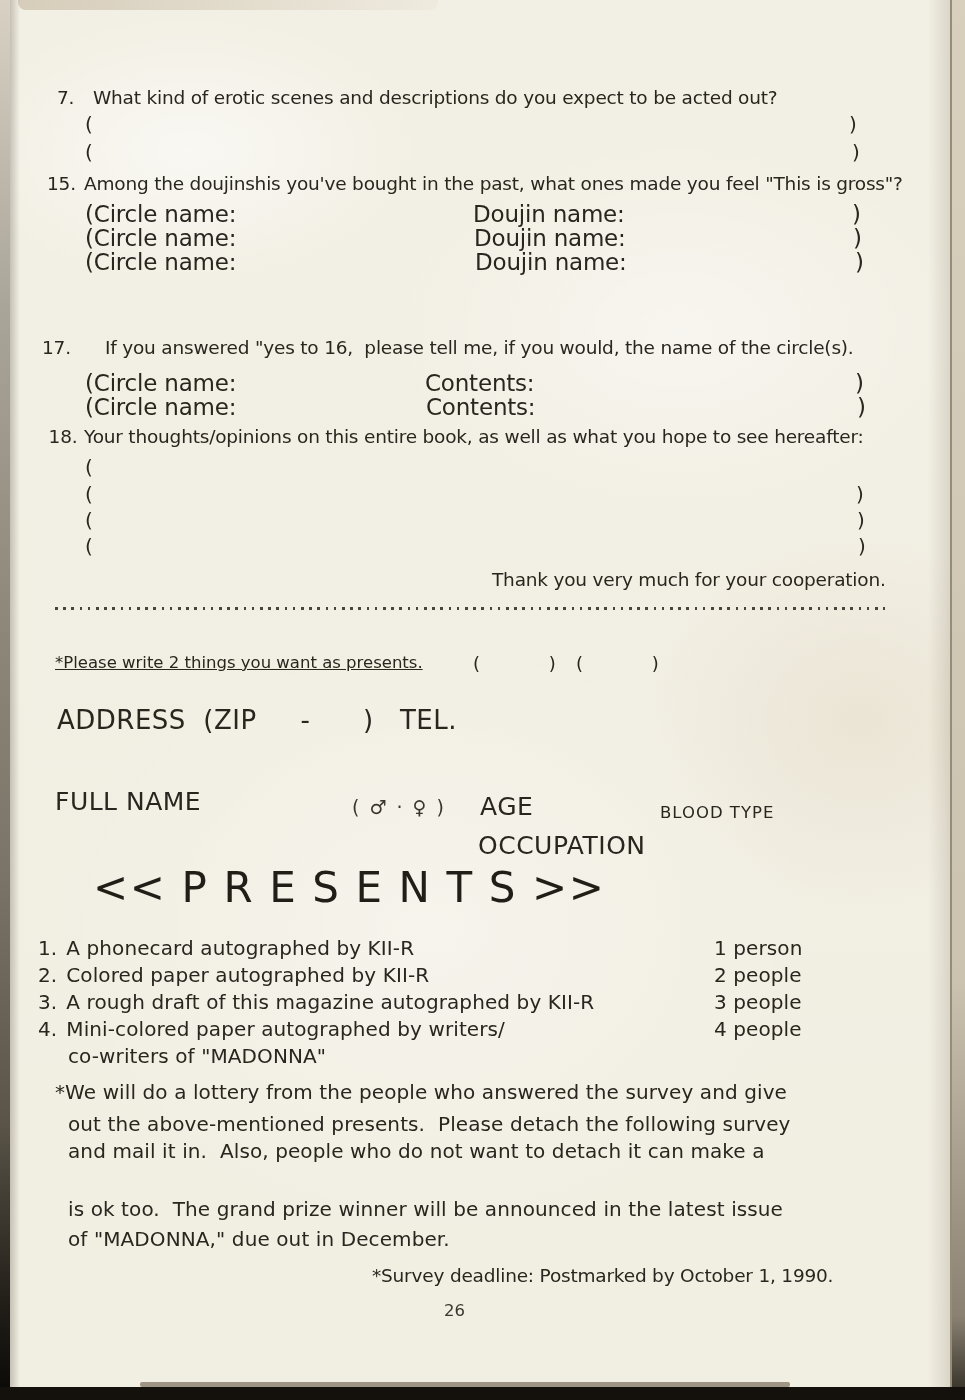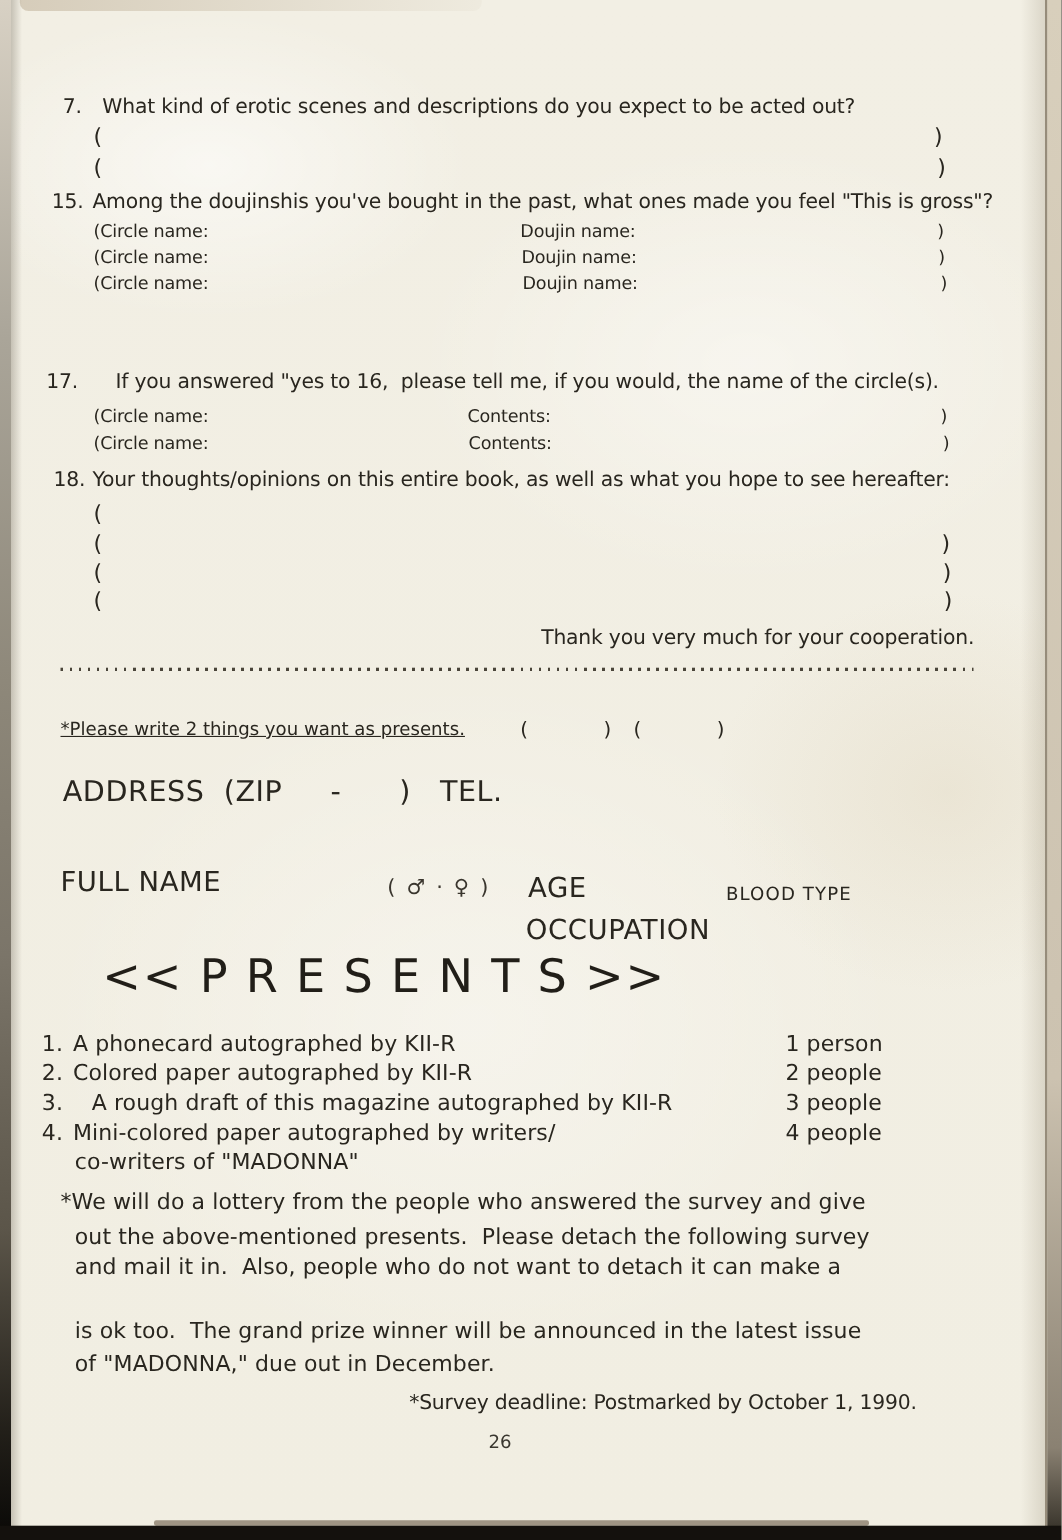--- a/index.html
+++ b/index.html
@@ -10,21 +10,21 @@
     background:
       radial-gradient(ellipse 340px 200px at 190px 150px, rgba(255,255,255,.55), transparent 70%),
       radial-gradient(ellipse 420px 280px at 680px 330px, rgba(255,255,255,.40), transparent 72%),
       radial-gradient(ellipse 520px 420px at 430px 930px, rgba(255,255,255,.32), transparent 75%),
       radial-gradient(ellipse 300px 260px at 860px 720px, rgba(214,200,170,.25), transparent 70%),
       linear-gradient(#f2efe4,#f1eee2);
   }
   .line{position:absolute;white-space:pre;line-height:1.25;}
   .q{font-size:18.5px;letter-spacing:-0.2px;}
   .qnum{display:inline-block;}
-  .row{font-size:16px;letter-spacing:-0.2px;}
+  .row{font-size:23px;letter-spacing:-0.2px;}
   .abs{position:absolute;top:0;}
   .paren{font-size:20px;}
   .big{font-size:26px;letter-spacing:0.5px;font-weight:400;}
   .mid-big{font-size:25px;letter-spacing:0.5px;}
   .small{font-size:16.5px;}
   .body20{font-size:20px;letter-spacing:0.1px;}
   .heading{font-size:42px;letter-spacing:1.6px;color:#211e18;}
   .dotted{
     position:absolute;height:3px;
     background-image:repeating-linear-gradient(to right,#4a453a 0 2.6px,transparent 2.6px 8.2px);
@@ -127,21 +127,21 @@
   <div class="line mid-big" style="left:55px;top:786px;">FULL NAME</div>
   <div class="line" style="left:352px;top:796px;font-size:19px;letter-spacing:2px;color:#3a362e;">( ♂ · ♀ )</div>
   <div class="line mid-big" style="left:480px;top:791px;">AGE</div>
   <div class="line small" style="left:660px;top:803px;letter-spacing:1px;">BLOOD TYPE</div>
   <div class="line mid-big" style="left:478px;top:830px;">OCCUPATION</div>
 
   <div class="line heading" style="left:93px;top:862px;">&lt;&lt; P R E S E N T S &gt;&gt;</div>
 
   <div class="line body20" style="left:38px;top:936px;width:927px;"><span>1.</span><span style="margin-left:9px;">A phonecard autographed by KII-R</span><span class="abs" style="left:676px;">1 person</span></div>
   <div class="line body20" style="left:38px;top:963px;width:927px;"><span>2.</span><span style="margin-left:9px;">Colored paper autographed by KII-R</span><span class="abs" style="left:676px;">2 people</span></div>
-  <div class="line body20" style="left:38px;top:990px;width:927px;"><span>3.</span><span style="margin-left:26px;">A rough draft of this magazine autographed by KII-R</span><span class="abs" style="left:676px;">3 people</span></div>
+  <div class="line body20" style="left:38px;top:990px;width:927px;"><span>3.</span><span style="margin-left:9px;">A rough draft of this magazine autographed by KII-R</span><span class="abs" style="left:676px;">3 people</span></div>
   <div class="line body20" style="left:38px;top:1017px;width:927px;"><span>4.</span><span style="margin-left:9px;">Mini-colored paper autographed by writers/</span><span class="abs" style="left:676px;">4 people</span></div>
   <div class="line body20" style="left:68px;top:1044px;">co-writers of "MADONNA"</div>
 
   <div class="line body20" style="left:55px;top:1080px;">*We will do a lottery from the people who answered the survey and give</div>
   <div class="line body20" style="left:68px;top:1112px;">out the above-mentioned presents.  Please detach the following survey</div>
   <div class="line body20" style="left:68px;top:1139px;">and mail it in.  Also, people who do not want to detach it can make a</div>
   <div class="line body20" style="left:68px;top:1197px;">is ok too.  The grand prize winner will be announced in the latest issue</div>
   <div class="line body20" style="left:68px;top:1227px;">of "MADONNA," due out in December.</div>
 
   <div class="line q" style="left:372px;top:1264px;">*Survey deadline: Postmarked by October 1, 1990.</div>

